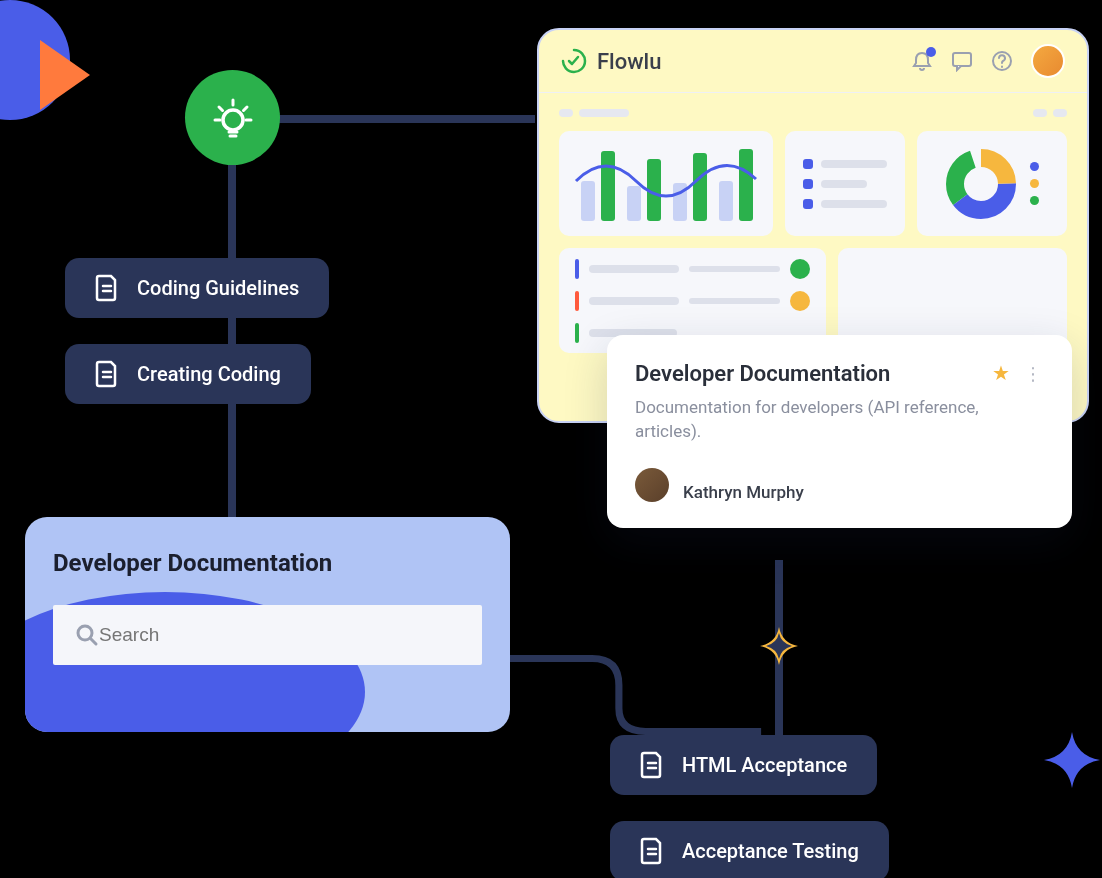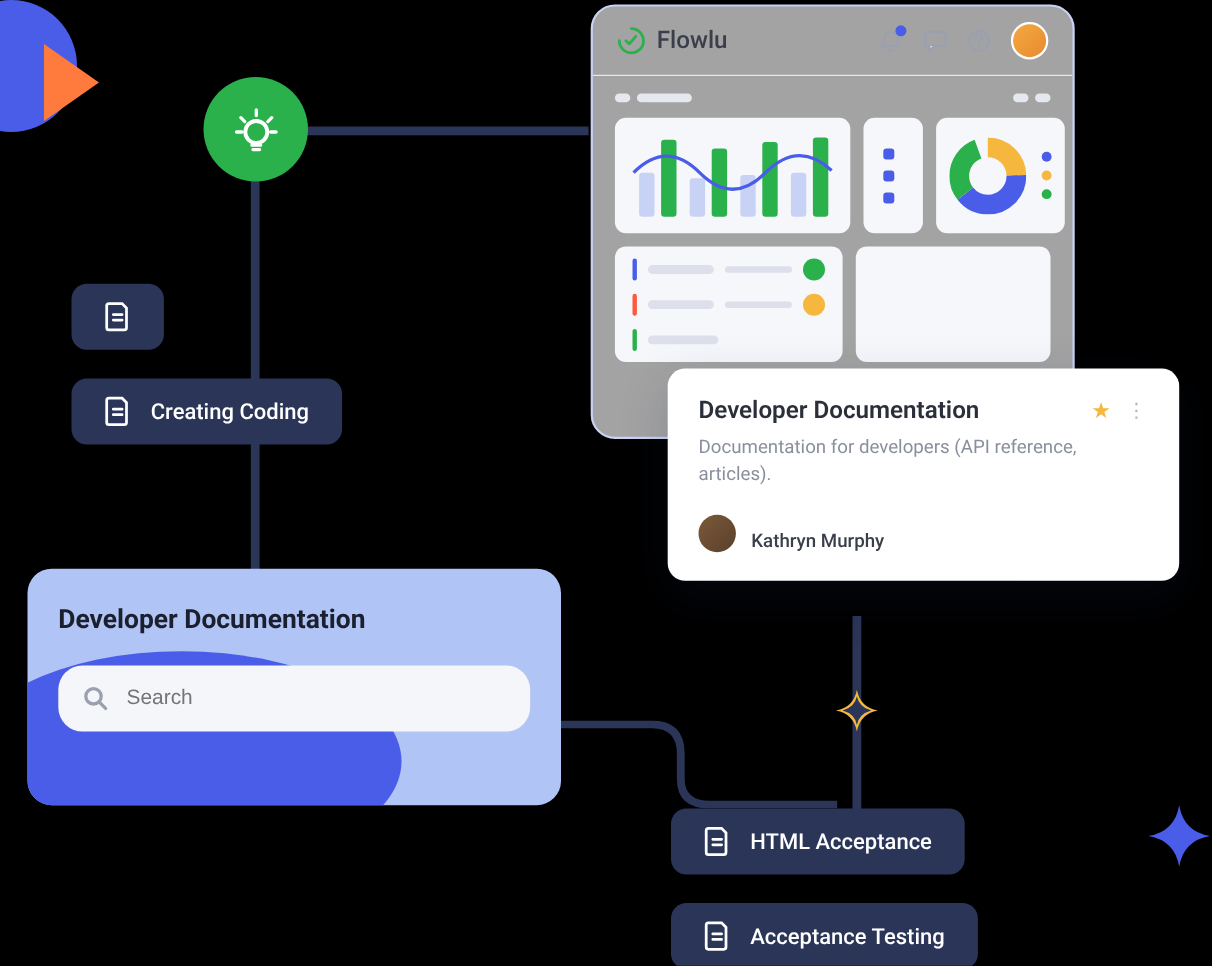--- a/index.html
+++ b/index.html
@@ -144,44 +144,43 @@
       z-index: -1;
     }
     .doc-panel-title {
       font-size: 24px;
       font-weight: 700;
       color: #1b1f2e;
       margin-bottom: 28px;
     }
     .search-box {
       background: #f5f6fa;
-      border-radius: 22px;
+      border-radius: 2px;
       padding: 18px 22px;
       display: flex;
       align-items: center;
-      gap: 16px;
       justify-content: center;
     }
     .search-input {
       border: none;
       background: transparent;
       font-size: 19px;
       color: #9aa0b0;
       outline: none;
       flex: 1;
     }
     
     
     .app-mock {
       position: absolute;
       left: 537px;
-      top: 4px;
-      width: 440px;
+      top: 28px;
+      width: 552px;
       height: 395px;
-      background: #a3a3a3;
+      background: #fef9c3;
       border: 2px solid #c8d2f5;
       border-radius: 22px;
       z-index: 3;
       overflow: hidden;
     }
     .app-header {
       display: flex;
       align-items: center;
       justify-content: space-between;
       padding: 14px 22px;
@@ -330,20 +329,21 @@
     <path d="M20 38 h8 M21 42 h6" stroke="#fff" stroke-width="3" stroke-linecap="round"></path>
     <path d="M24 6 v5 M10 13 l3.5 3.5 M38 13 l-3.5 3.5 M6 26 h5 M37 26 h5" stroke="#fff" stroke-width="3" stroke-linecap="round"></path>
   </svg>
 </div>
 
 <div class="dark-pill pill-1">
   <svg class="doc-icon" viewBox="0 0 24 28" fill="none">
     <path d="M4 2 h12 l4 4 v18 a2 2 0 0 1 -2 2 h-14 a2 2 0 0 1 -2 -2 v-20 a2 2 0 0 1 2 -2 z" stroke="#fff" stroke-width="2.5"></path>
     <path d="M8 12 h8 M8 17 h8" stroke="#fff" stroke-width="2.5" stroke-linecap="round"></path>
   </svg>
+  <span>Coding Guidelines</span>
 </div>
 
 <div class="dark-pill pill-2">
   <svg class="doc-icon" viewBox="0 0 24 28" fill="none">
     <path d="M4 2 h12 l4 4 v18 a2 2 0 0 1 -2 2 h-14 a2 2 0 0 1 -2 -2 v-20 a2 2 0 0 1 2 -2 z" stroke="#fff" stroke-width="2.5"></path>
     <path d="M8 12 h8 M8 17 h8" stroke="#fff" stroke-width="2.5" stroke-linecap="round"></path>
   </svg>
   <span>Creating Coding</span>
 </div>
 

